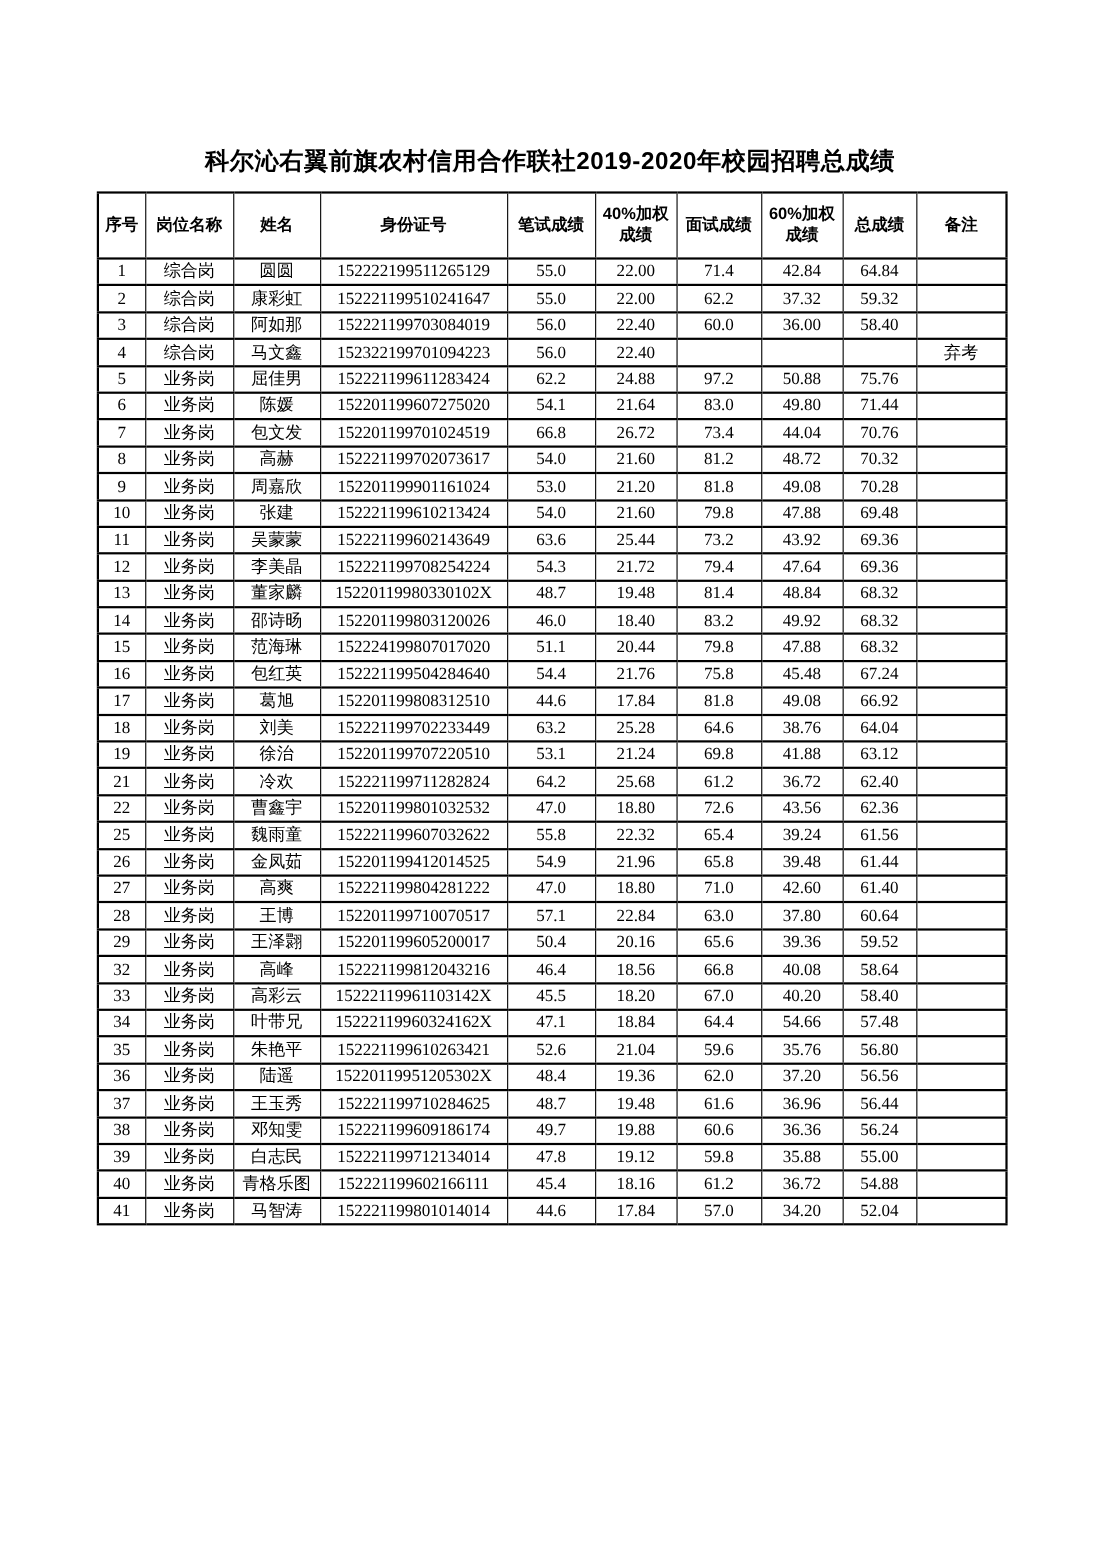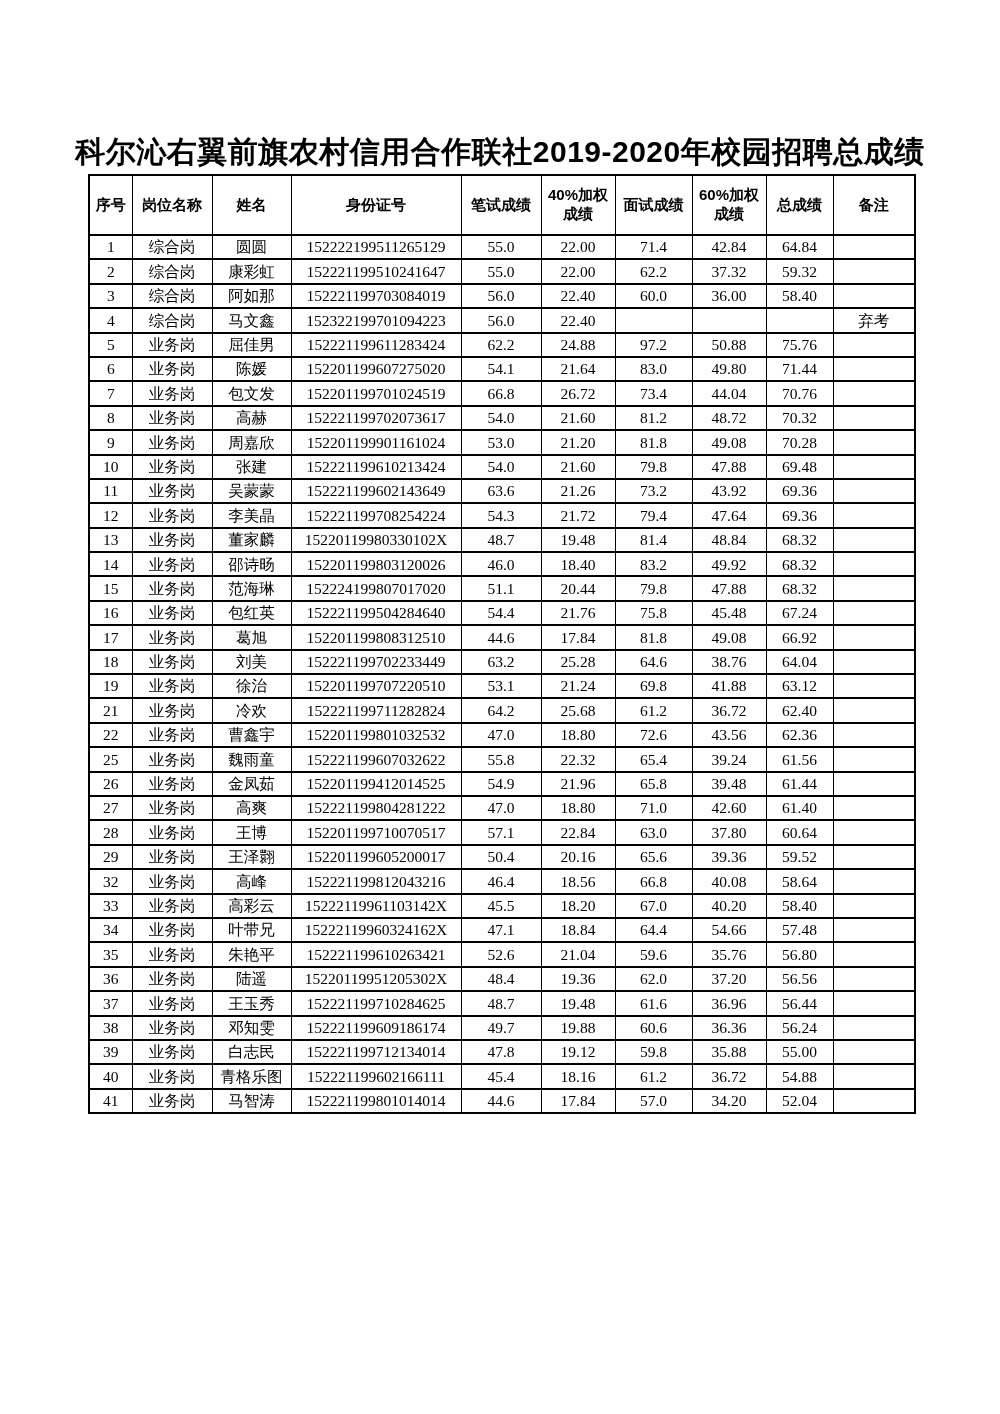--- a/index.html
+++ b/index.html
@@ -17,21 +17,21 @@
     overflow: hidden;
   }
   .doc-title {
     position: absolute;
     top: 132px;
     left: 0;
     width: 1000px;
     text-align: center;
     font-family: "Liberation Sans", "DejaVu Sans", sans-serif;
     font-weight: bold;
-    font-size: 30px;
+    font-size: 22px;
     letter-spacing: 0.5px;
     white-space: nowrap;
   }
   table.score-table {
     position: absolute;
     top: 174px;
     left: 88px;
     border-collapse: collapse;
     table-layout: fixed;
     border: 2px solid #000;
@@ -225,21 +225,21 @@
           <td>47.88</td>
           <td>69.48</td>
           <td></td>
         </tr>
         <tr>
           <td>11</td>
           <td>业务岗</td>
           <td>吴蒙蒙</td>
           <td>152221199602143649</td>
           <td>63.6</td>
-          <td>21.26</td>
+          <td>25.44</td>
           <td>73.2</td>
           <td>43.92</td>
           <td>69.36</td>
           <td></td>
         </tr>
         <tr>
           <td>12</td>
           <td>业务岗</td>
           <td>李美晶</td>
           <td>152221199708254224</td>

